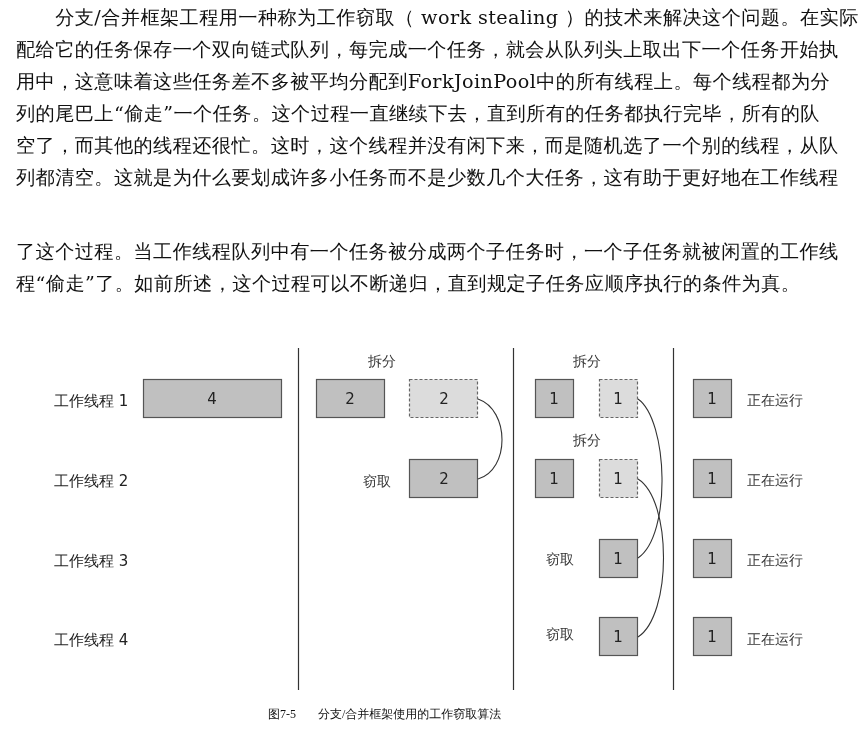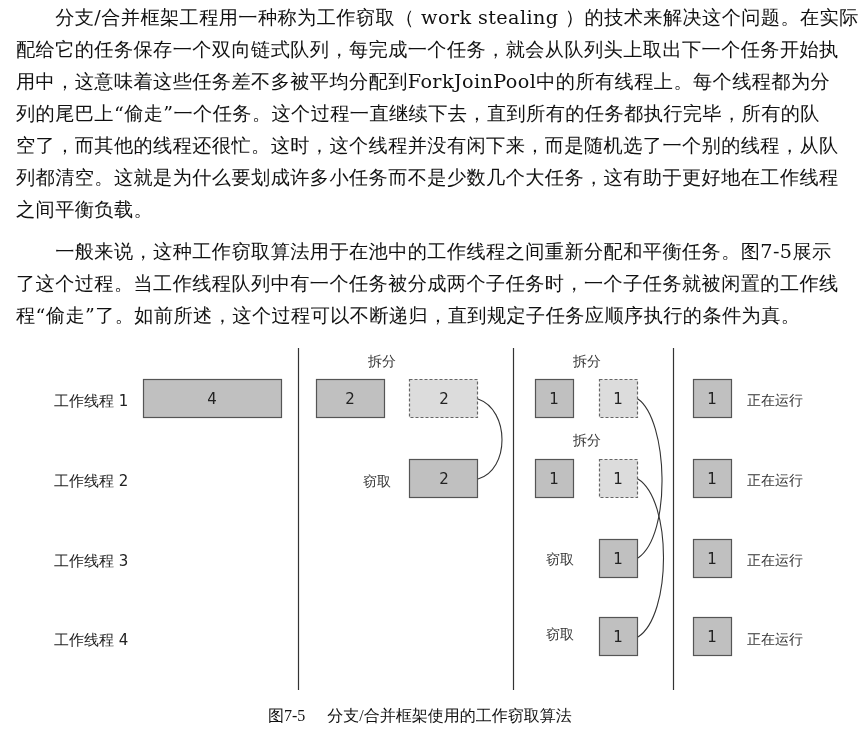--- a/index.html
+++ b/index.html
@@ -2,38 +2,36 @@
 <html><head>
 <meta charset="utf-8">
 <style>
   html,body{margin:0;padding:0;background:#fff;}
   body{width:859px;height:749px;position:relative;overflow:hidden;font-family:"DejaVu Serif","Liberation Serif",serif;color:#111;}
   .para{position:absolute;left:16px;width:830px;font-size:19.2px;line-height:32px;letter-spacing:0.4px;}
   .para .line{display:block;white-space:nowrap;height:32px;}
   #p1{top:2px;}
   #p2{top:236px;}
   svg{position:absolute;left:0;top:0;}
-  .caption{position:absolute;left:268px;top:706px;font-size:16px;font-family:"Liberation Serif","DejaVu Serif",serif;white-space:nowrap;}
+  .caption{position:absolute;left:268px;top:706px;font-size:12px;font-family:"Liberation Serif","DejaVu Serif",serif;white-space:nowrap;}
   .caption .num{margin-right:22px;}
 </style>
 </head>
 <body>
 
 <div class="para" id="p1">
   <span class="line">　　分支/合并框架工程用一种称为工作窃取（ work stealing ）的技术来解决这个问题。在实际应</span>
   <span class="line">配给它的任务保存一个双向链式队列，每完成一个任务，就会从队列头上取出下一个任务开始执</span>
   <span class="line">用中，这意味着这些任务差不多被平均分配到ForkJoinPool中的所有线程上。每个线程都为分</span>
   <span class="line">列的尾巴上“偷走”一个任务。这个过程一直继续下去，直到所有的任务都执行完毕，所有的队</span>
   <span class="line">空了，而其他的线程还很忙。这时，这个线程并没有闲下来，而是随机选了一个别的线程，从队</span>
   <span class="line">列都清空。这就是为什么要划成许多小任务而不是少数几个大任务，这有助于更好地在工作线程</span>
-  <span class="line">之间平衡负载。</span>
 </div>
 
 <div class="para" id="p2">
-  <span class="line">　　一般来说，这种工作窃取算法用于在池中的工作线程之间重新分配和平衡任务。图7-5展示</span>
   <span class="line">了这个过程。当工作线程队列中有一个任务被分成两个子任务时，一个子任务就被闲置的工作线</span>
   <span class="line">程“偷走”了。如前所述，这个过程可以不断递归，直到规定子任务应顺序执行的条件为真。</span>
 </div>
 
 <svg width="859" height="749" font-family="'DejaVu Sans','Liberation Sans',sans-serif">
 
   <line x1="298.5" y1="348" x2="298.5" y2="690" stroke="#333" stroke-width="1.2"></line>
   <line x1="513.5" y1="348" x2="513.5" y2="690" stroke="#333" stroke-width="1.2"></line>
   <line x1="673.5" y1="348" x2="673.5" y2="690" stroke="#333" stroke-width="1.2"></line>
 

